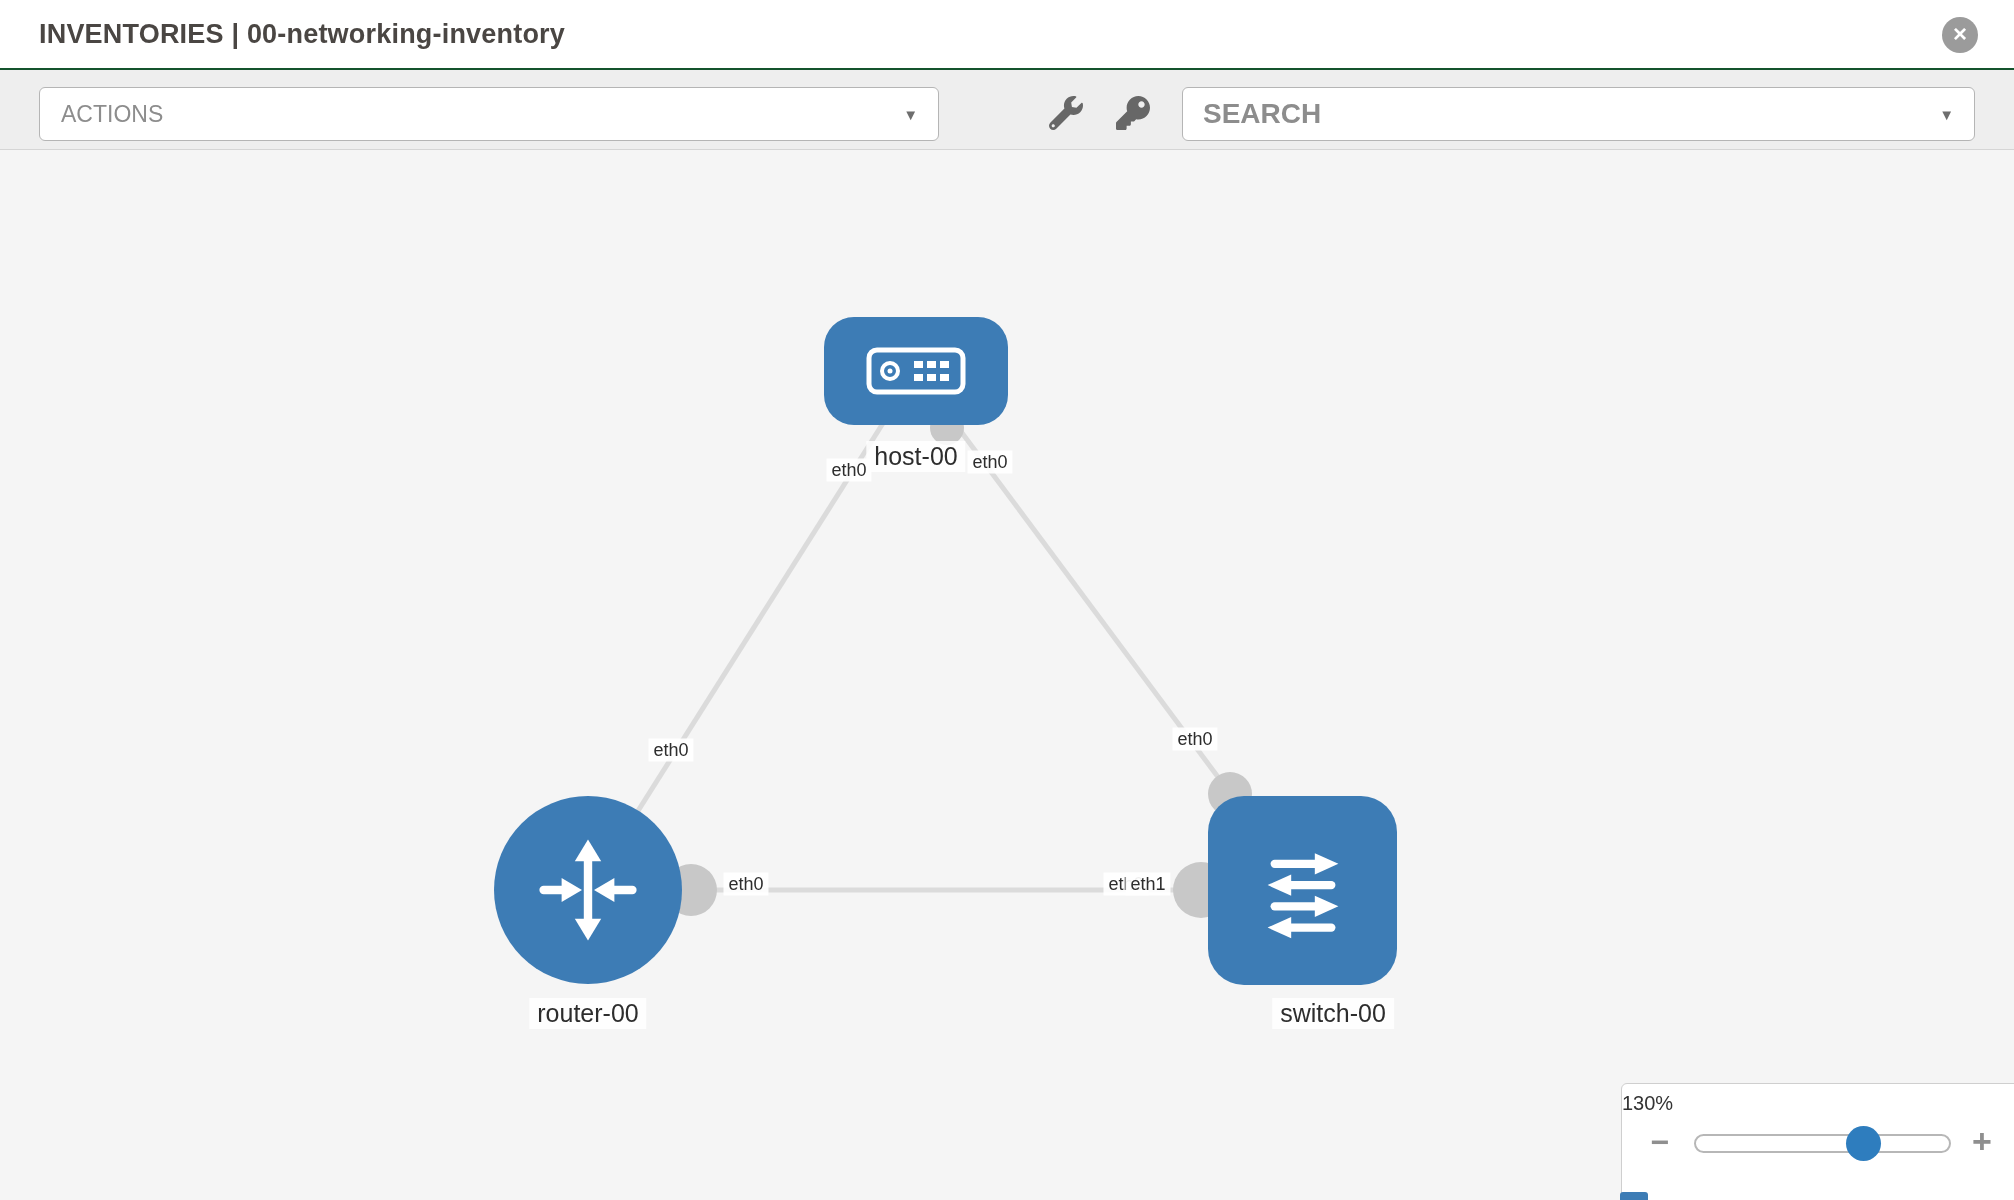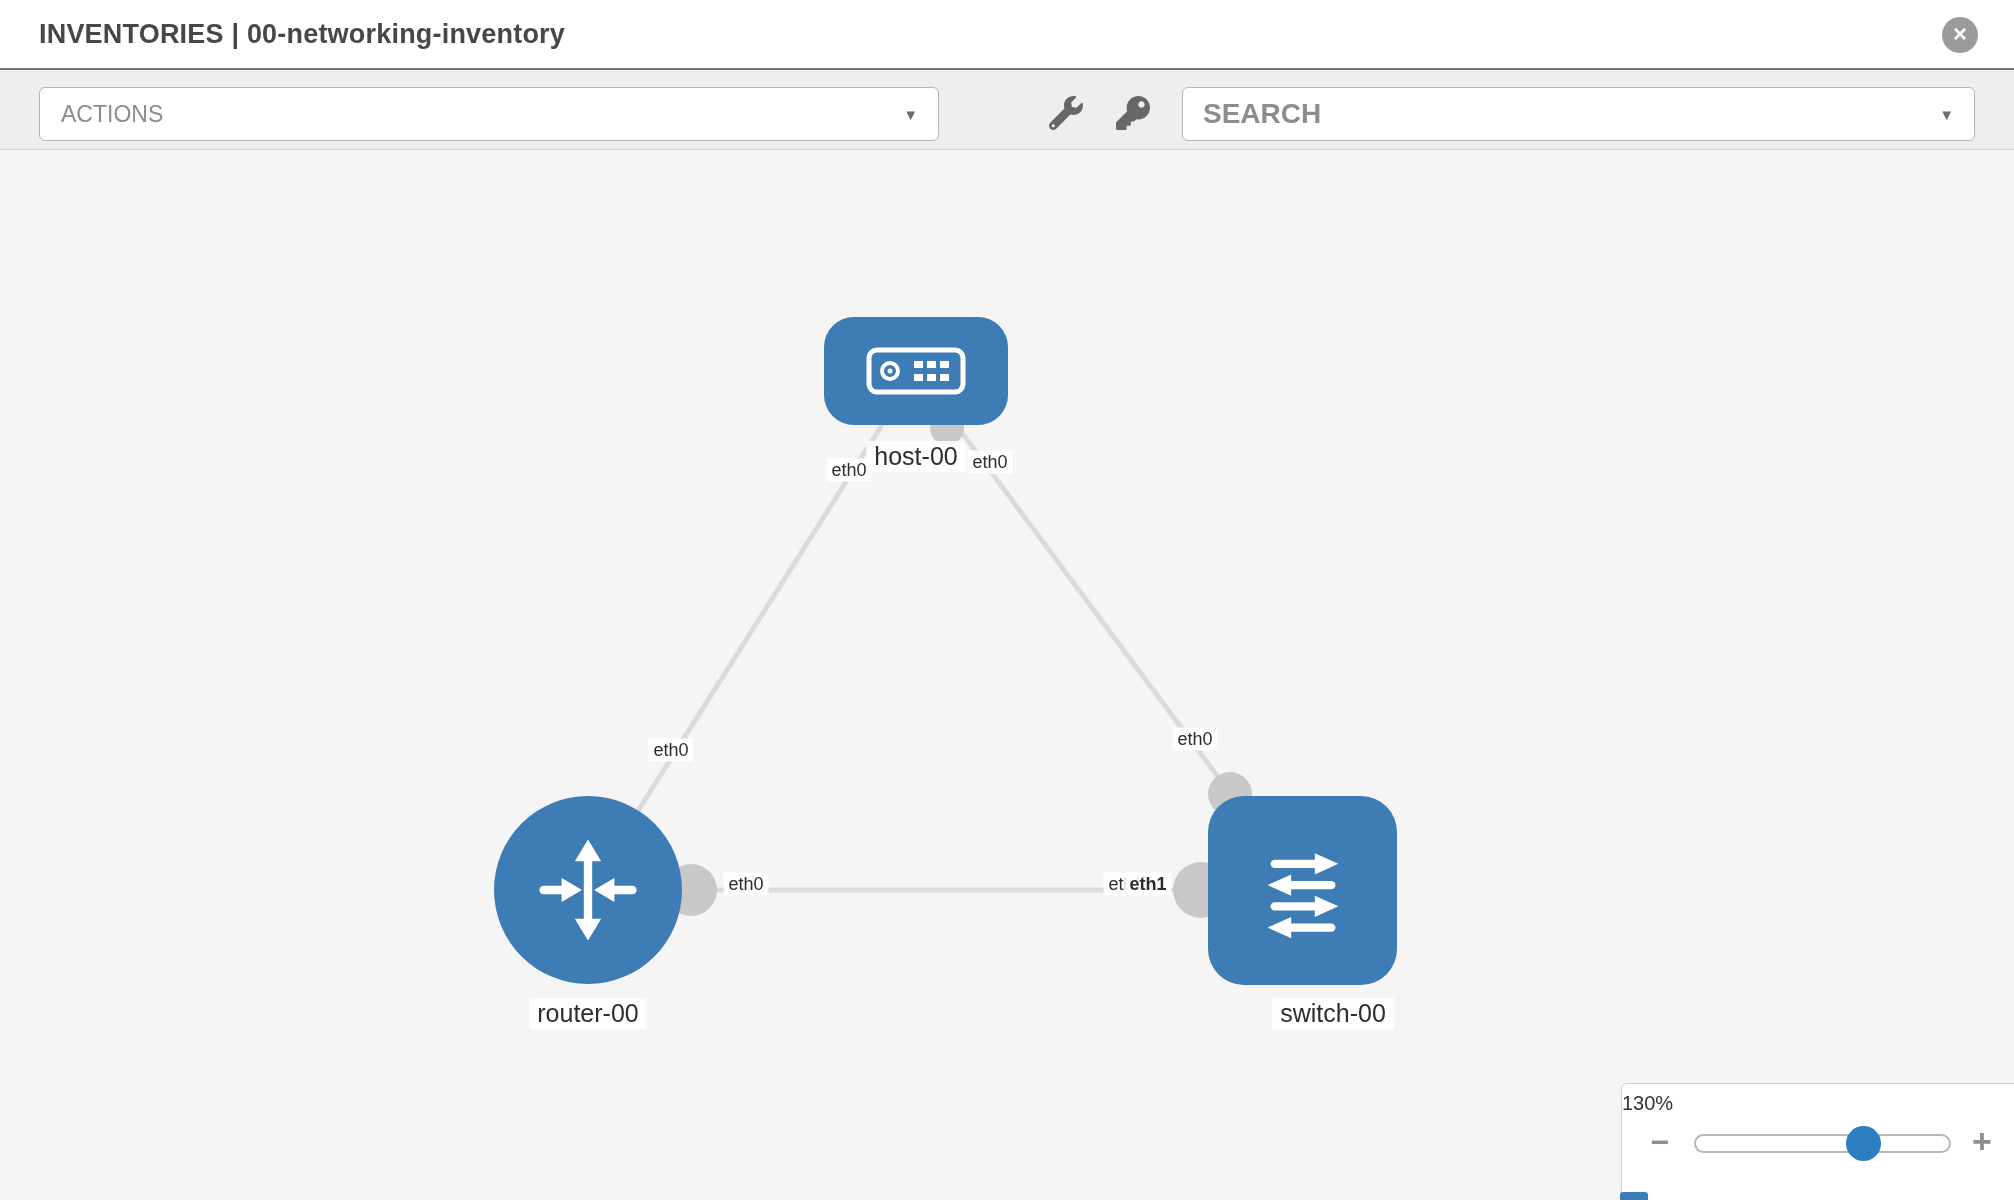--- a/index.html
+++ b/index.html
@@ -1,21 +1,21 @@
 <!DOCTYPE html>
 <html style="--node-blue: #3d7cb5; --link-gray: #dbdbdb; --connector-gray: #c8c8c8; --slider-blue: #2e7dbe; --toolbar-bg: #eeeeee; --canvas-bg: #f5f5f5;"><head>
 <meta charset="utf-8">
 <style>
   * { margin:0; padding:0; box-sizing:border-box; }
   html,body { background:#fff; }
   body { font-family:"Liberation Sans", sans-serif; }
   .page { position:relative; width:2014px; height:1200px; overflow:hidden; background:#fff; }
 
   
-  .header { position:absolute; top:0; left:0; width:100%; height:70px; background:#fff; border-bottom:2px solid #737373; z-index:10; }
+  .header { position:absolute; top:0; left:0; width:100%; height:70px; background:#fff; border-bottom:2px solid #14532d; z-index:10; }
   .header-title { position:absolute; left:39px; top:0; line-height:68px; font-size:27px; font-weight:bold; color:#4a4643; letter-spacing:.2px; }
   .close-btn { position:absolute; right:36px; top:17px; width:36px; height:36px; border-radius:50%; background:#9b9b9b; color:#fff; text-align:center; line-height:34px; font-size:24px; font-weight:bold; cursor:pointer; }
 
   
   .toolbar { position:absolute; top:70px; left:0; width:100%; height:80px; background:var(--toolbar-bg,#eee); border-bottom:1px solid #d5d5d5; z-index:9; }
   .dropdown { position:absolute; top:17px; height:54px; background:#fff; border:1px solid #b5b5b5; border-radius:6px; cursor:pointer; }
   .dropdown-actions { left:39px; width:900px; }
   .combo-search { left:1182px; width:793px; }
   .dropdown-label { line-height:52px; padding-left:21px; font-size:23px; color:#8d8d8d; }
   .chevron { position:absolute; right:20px; top:50%; transform:translateY(-50%); font-size:15px; color:#6e6e6e; }
@@ -30,21 +30,21 @@
   .canvas { position:absolute; top:150px; left:0; width:2014px; height:1050px; background:var(--canvas-bg,#f5f5f5); overflow:hidden; }
   .links-svg { position:absolute; top:0; left:0; z-index:0; }
   .links-svg line { stroke:var(--link-gray,#dbdbdb); stroke-width:5; }
   .connector { position:absolute; border-radius:50%; background:var(--connector-gray,#c8c8c8); z-index:1; }
   .node { position:absolute; background:var(--node-blue,#3d7cb5); z-index:2; display:flex; align-items:center; justify-content:center; cursor:pointer; }
   .node-host   { left:824px;  top:167px; width:184px; height:108px; border-radius:30px; }
   .node-router { left:494px;  top:646px; width:188px; height:188px; border-radius:50%; }
   .node-switch { left:1208px; top:646px; width:189px; height:189px; border-radius:36px; }
   .node-label { position:absolute; transform:translateX(-50%); z-index:3; font-size:25px; color:#2d2d2d; background:rgba(255,255,255,.85); padding:1px 8px; white-space:nowrap; }
   .if-label { position:absolute; transform:translate(-50%,-50%); z-index:3; font-size:18px; color:#2d2d2d; background:rgba(255,255,255,.92); padding:1px 5px; white-space:nowrap; }
-  .if-label.front { z-index:4;font-weight:bold; }
+  .if-label.front { z-index:4; }
 
   
   .zoom-panel { position:absolute; left:1621px; top:1083px; width:420px; height:140px; background:#fff; border:1px solid #cfcfcf; border-radius:6px; z-index:5; }
   .zoom-level { position:absolute; top:8px; left:0; width:393px; font-size:20px; color:#333; }
   .zoom-minus, .zoom-plus { position:absolute; width:32px; text-align:center; color:#8f8f8f; font-weight:bold; cursor:pointer; }
   .zoom-minus { left:22px; top:42px; font-size:32px; line-height:32px; }
   .zoom-plus  { left:344px; top:40px; font-size:34px; line-height:34px; }
   .zoom-track { position:absolute; left:72px; top:50px; width:257px; height:19px; background:#fff; border:2px solid #b7b7b7; border-radius:10px; cursor:pointer; }
   .zoom-handle { position:absolute; left:224px; top:42px; width:35px; height:35px; border-radius:50%; background:var(--slider-blue,#2e7dbe); cursor:grab; }
   .corner-sliver { position:absolute; left:1620px; top:1192px; width:28px; height:8px; background:var(--node-blue,#3d7cb5); border-radius:3px 3px 0 0; z-index:6; }

